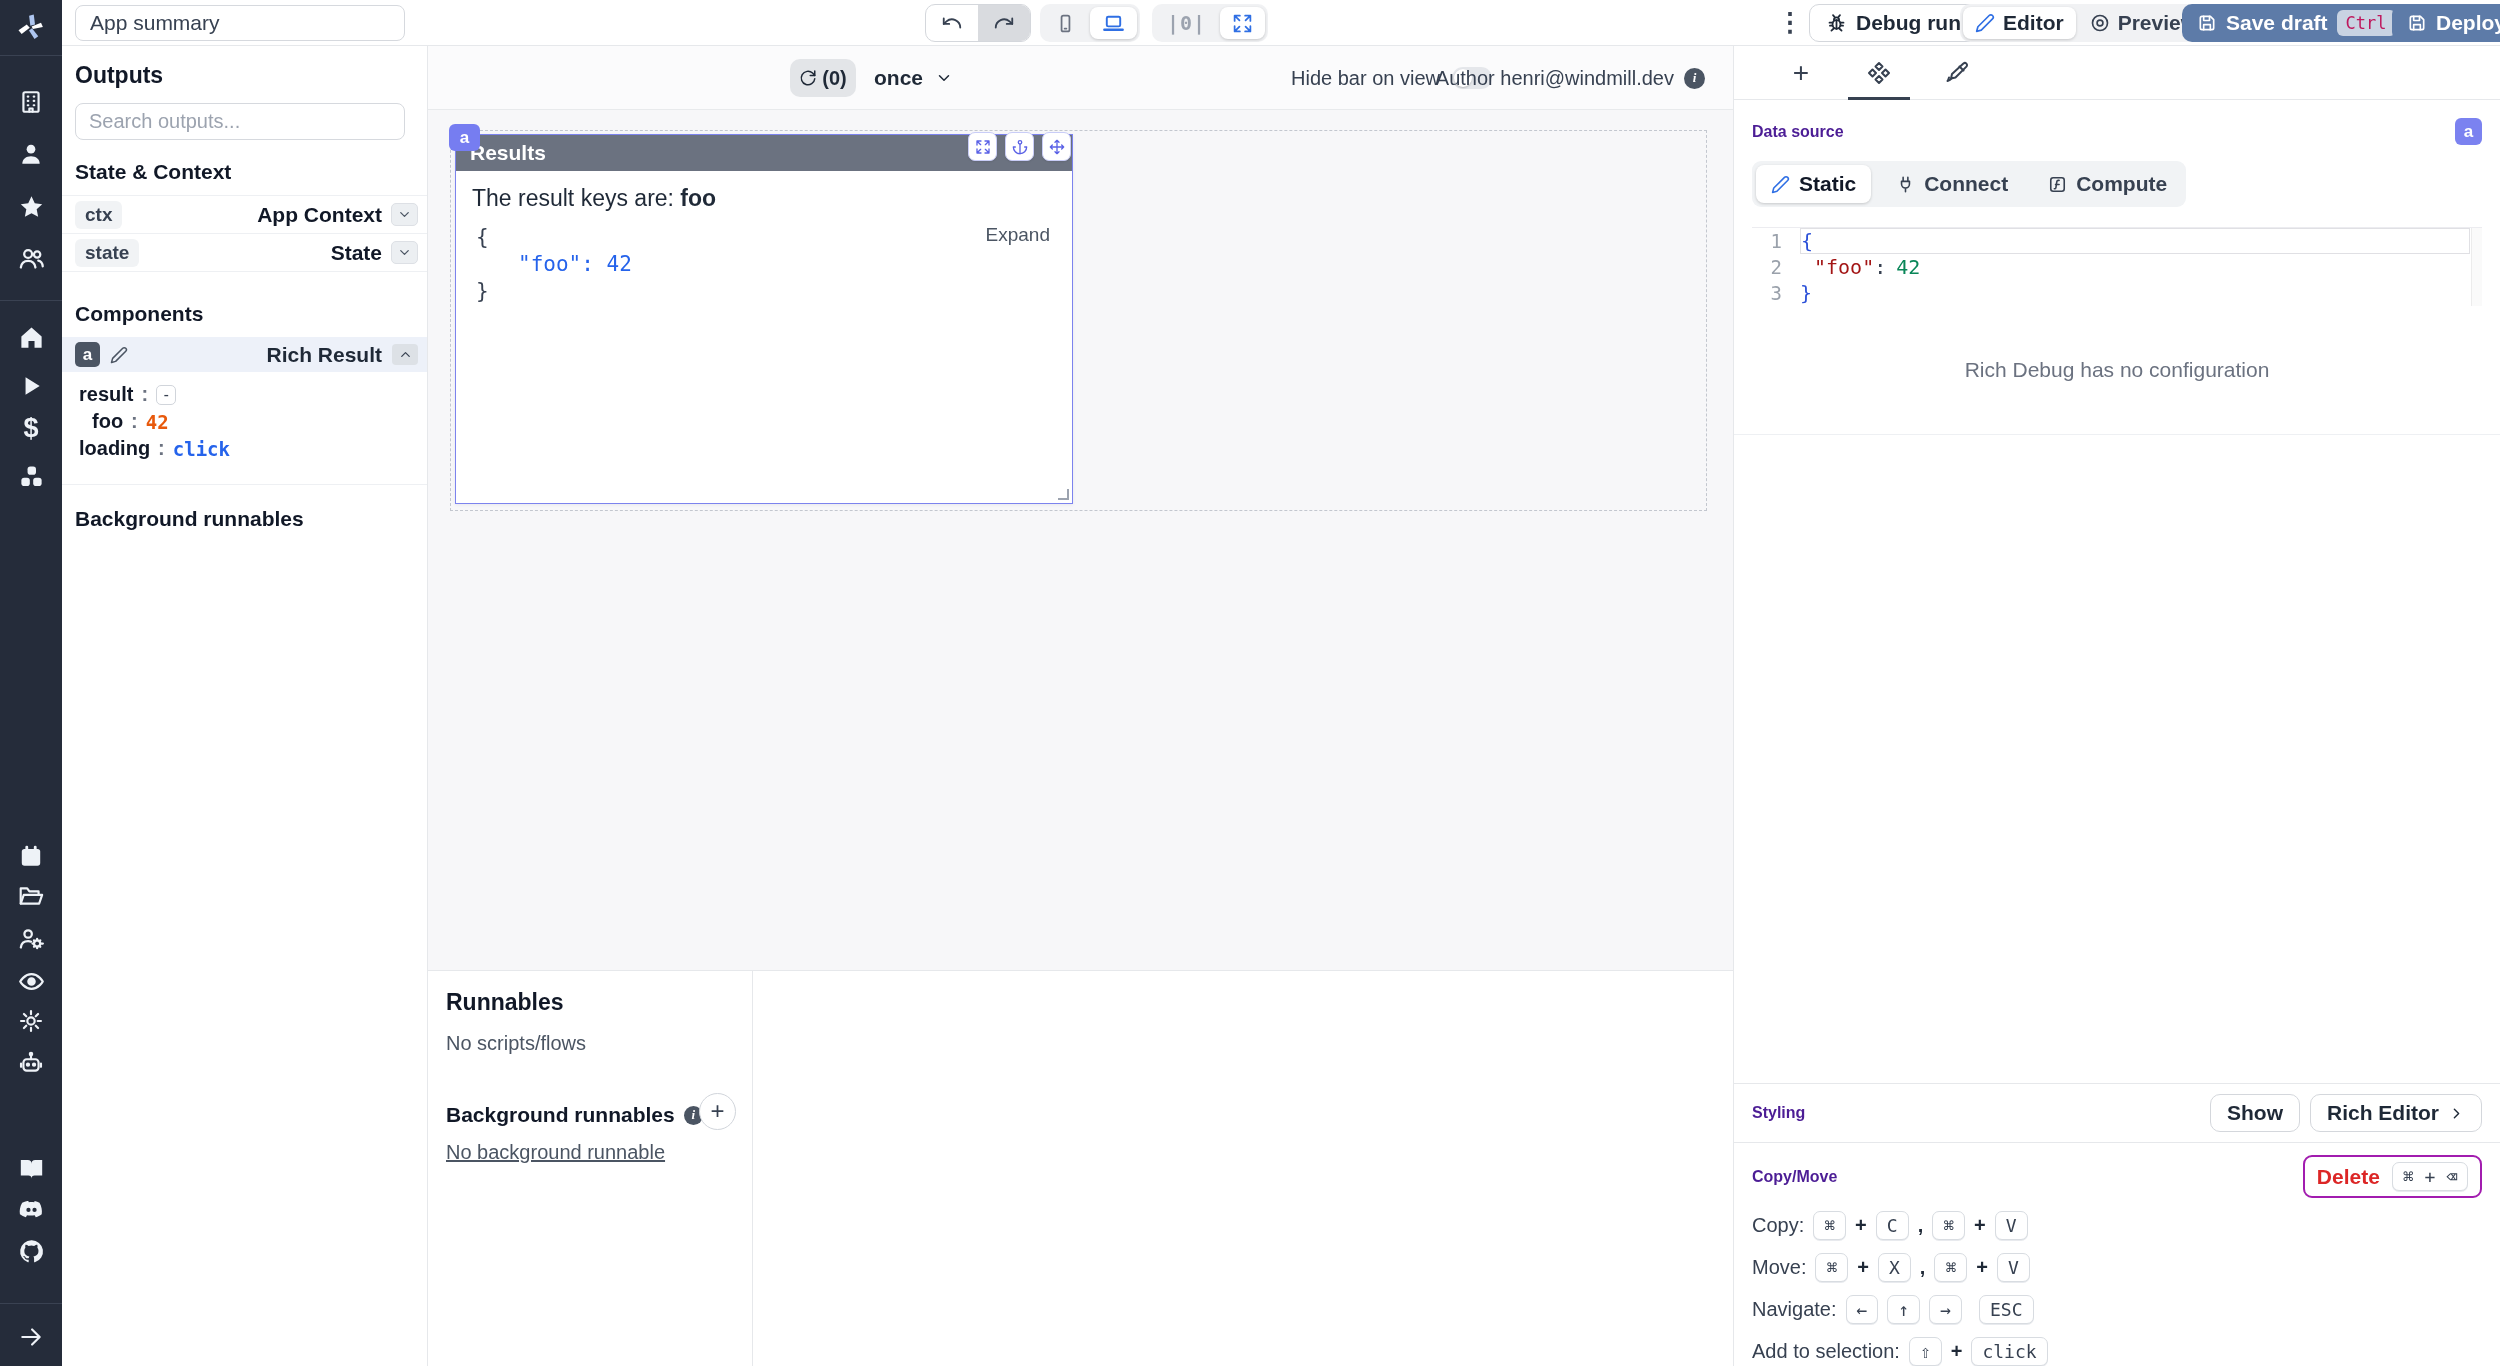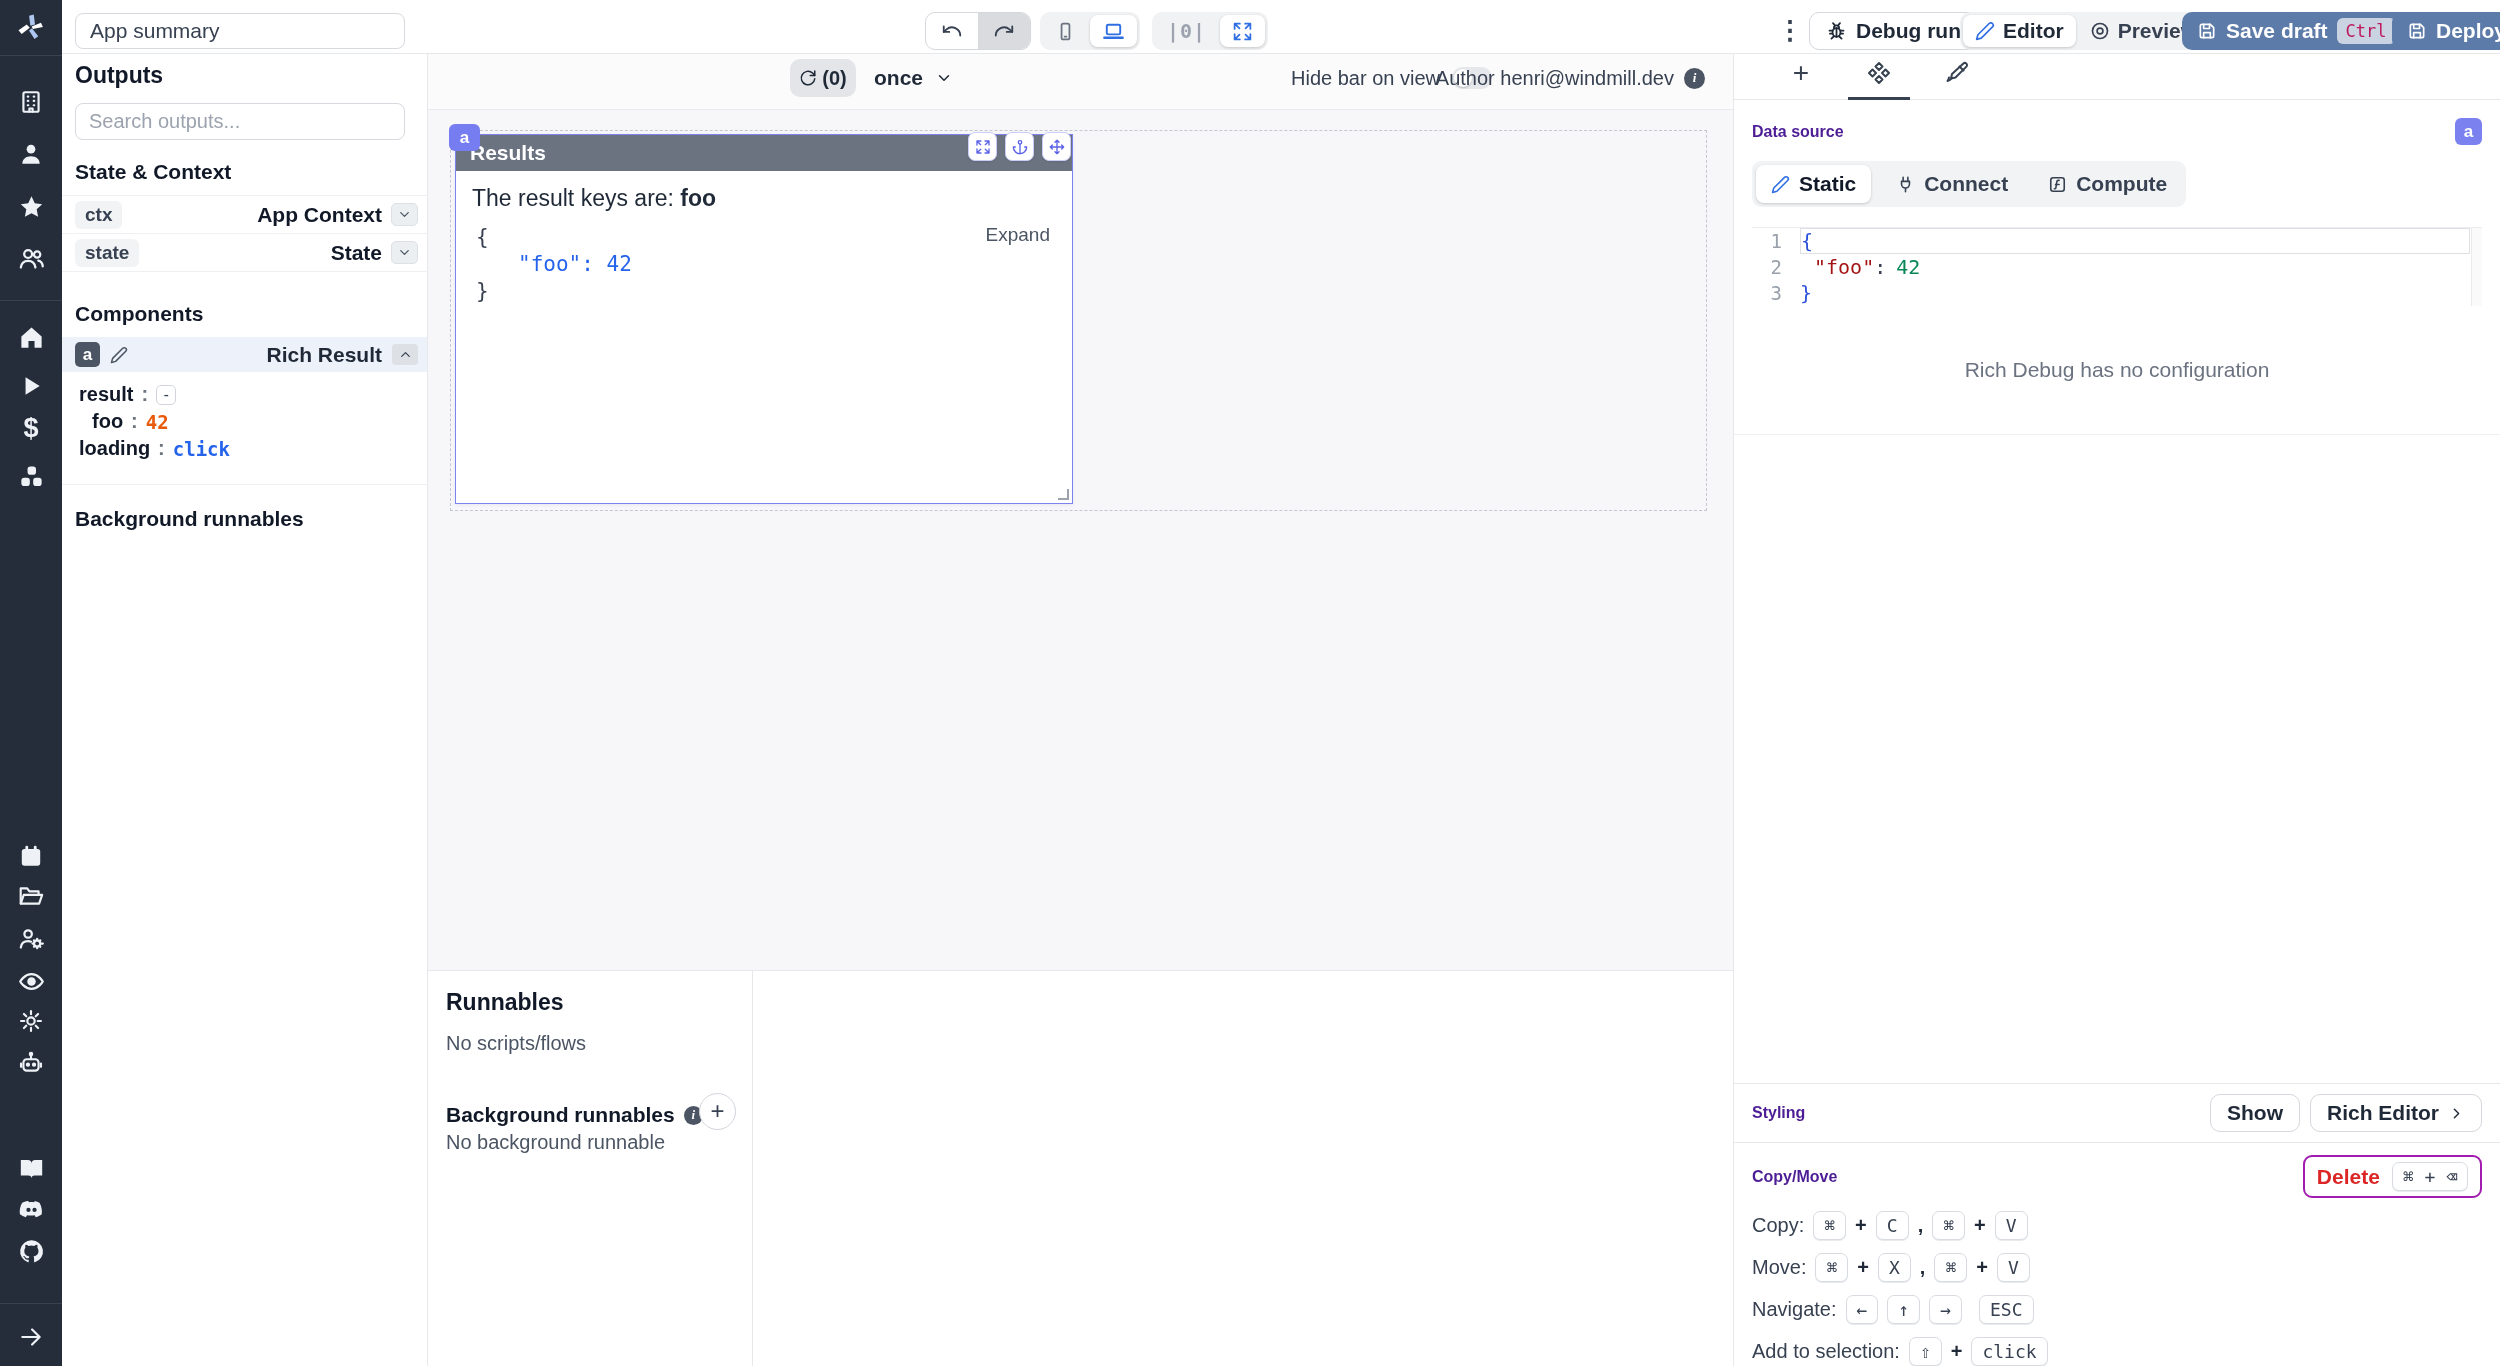--- a/index.html
+++ b/index.html
@@ -10,21 +10,21 @@
   .ico { stroke:currentColor; fill:none; stroke-width:2; stroke-linecap:round; stroke-linejoin:round; }
   .ico-fill { fill:currentColor; stroke:none; }
 
   
   .sidebar { position:absolute; left:0; top:0; width:62px; height:1366px; background:#252c3a; z-index:30; }
   .sb-item { position:absolute; left:0; width:62px; height:34px; display:flex; align-items:center; justify-content:center; color:#eef2f7; cursor:pointer; }
   .sb-div { position:absolute; left:0; width:62px; border-top:1px solid #3a4252; }
   .sb-dollar { font-size:27px; font-weight:700; }
 
   
-  .topbar { position:absolute; left:62px; top:8px; right:0; height:46px; background:#fff; border-bottom:1px solid #e6e8eb; z-index:20; }
+  .topbar { position:absolute; left:62px; top:0; right:0; height:46px; background:#fff; border-bottom:1px solid #e6e8eb; z-index:20; }
   .summary-input { position:absolute; left:13px; top:5px; width:330px; height:36px; border:1px solid #d6d9de; border-radius:8px; padding:0 14px; font-size:21px; color:#374151; font-family:"Liberation Sans",sans-serif; outline:none; background:#fff; }
   .tb-group { position:absolute; top:4px; height:38px; display:flex; align-items:stretch; border-radius:10px; }
   .g-undo { left:863px; border:1px solid #d4d7dc; overflow:hidden; background:#fff; }
   .g-undo .half { width:52px; display:flex; align-items:center; justify-content:center; color:#374151; cursor:pointer; }
   .g-undo .half.pressed { background:#d9dbdf; }
   .seg-wrap { background:#f1f2f4; padding:3px; gap:2px; }
   .seg-item { display:flex; align-items:center; justify-content:center; border-radius:8px; padding:0 12px; color:#6b7280; cursor:pointer; gap:8px; font-size:21px; font-weight:600; }
   .seg-item.on { background:#fff; box-shadow:0 1px 3px rgba(0,0,0,.18); color:#1f2937; }
   .g-device { left:978px; }
   .g-guides { left:1090px; }
@@ -91,21 +91,21 @@
   .json-box .inner { color:#2563eb; padding-left:42px; }
   .resize-handle { position:absolute; right:3px; bottom:3px; width:11px; height:11px; border-right:2px solid #9ca3af; border-bottom:2px solid #9ca3af; cursor:nwse-resize; }
 
   .bottom-panel { position:absolute; left:0; right:0; bottom:0; height:396px; background:#fff; border-top:1px solid #e6e8eb; }
   .runnables { position:absolute; left:0; top:0; bottom:0; width:325px; border-right:1px solid #e6e8eb; padding:18px; }
   .bp-h1 { font-size:23px; font-weight:700; color:#111827; margin-bottom:16px; }
   .bp-empty { font-size:20px; color:#4b5563; }
   .bg-head { margin-top:48px; display:flex; align-items:center; gap:9px; }
   .bp-h2 { font-size:21px; font-weight:700; color:#111827; }
   .plus-circle { position:absolute; right:16px; margin-top:-8px; width:37px; height:37px; border:1px solid #d1d5db; border-radius:50%; display:flex; align-items:center; justify-content:center; font-size:24px; color:#374151; cursor:pointer; background:#fff; font-weight:400; }
-  .bg-empty { margin-top:4px; font-size:20px; color:#4b5563; }
+  .bg-empty { margin-top:14px; font-size:20px; color:#4b5563;text-decoration:underline; }
 
   
   .right-panel { position:absolute; left:1733px; top:46px; right:0; bottom:0; background:#fff; border-left:1px solid #e6e8eb; display:flex; flex-direction:column; }
   .rp-tabs { height:54px; border-bottom:1px solid #e6e8eb; display:flex; padding-left:28px; flex:none; }
   .rp-tab { width:78px; display:flex; align-items:center; justify-content:center; color:#374151; cursor:pointer; position:relative; }
   .rp-tab.active::after { content:""; position:absolute; left:8px; right:8px; bottom:-1px; border-bottom:3px solid #374151; }
   .plus-glyph { font-size:28px; font-weight:400; color:#374151; }
   .rp-content { flex:1; display:flex; flex-direction:column; min-height:0; }
   .ds-section { padding:18px 18px 0; }
   .ds-head { display:flex; align-items:center; }

